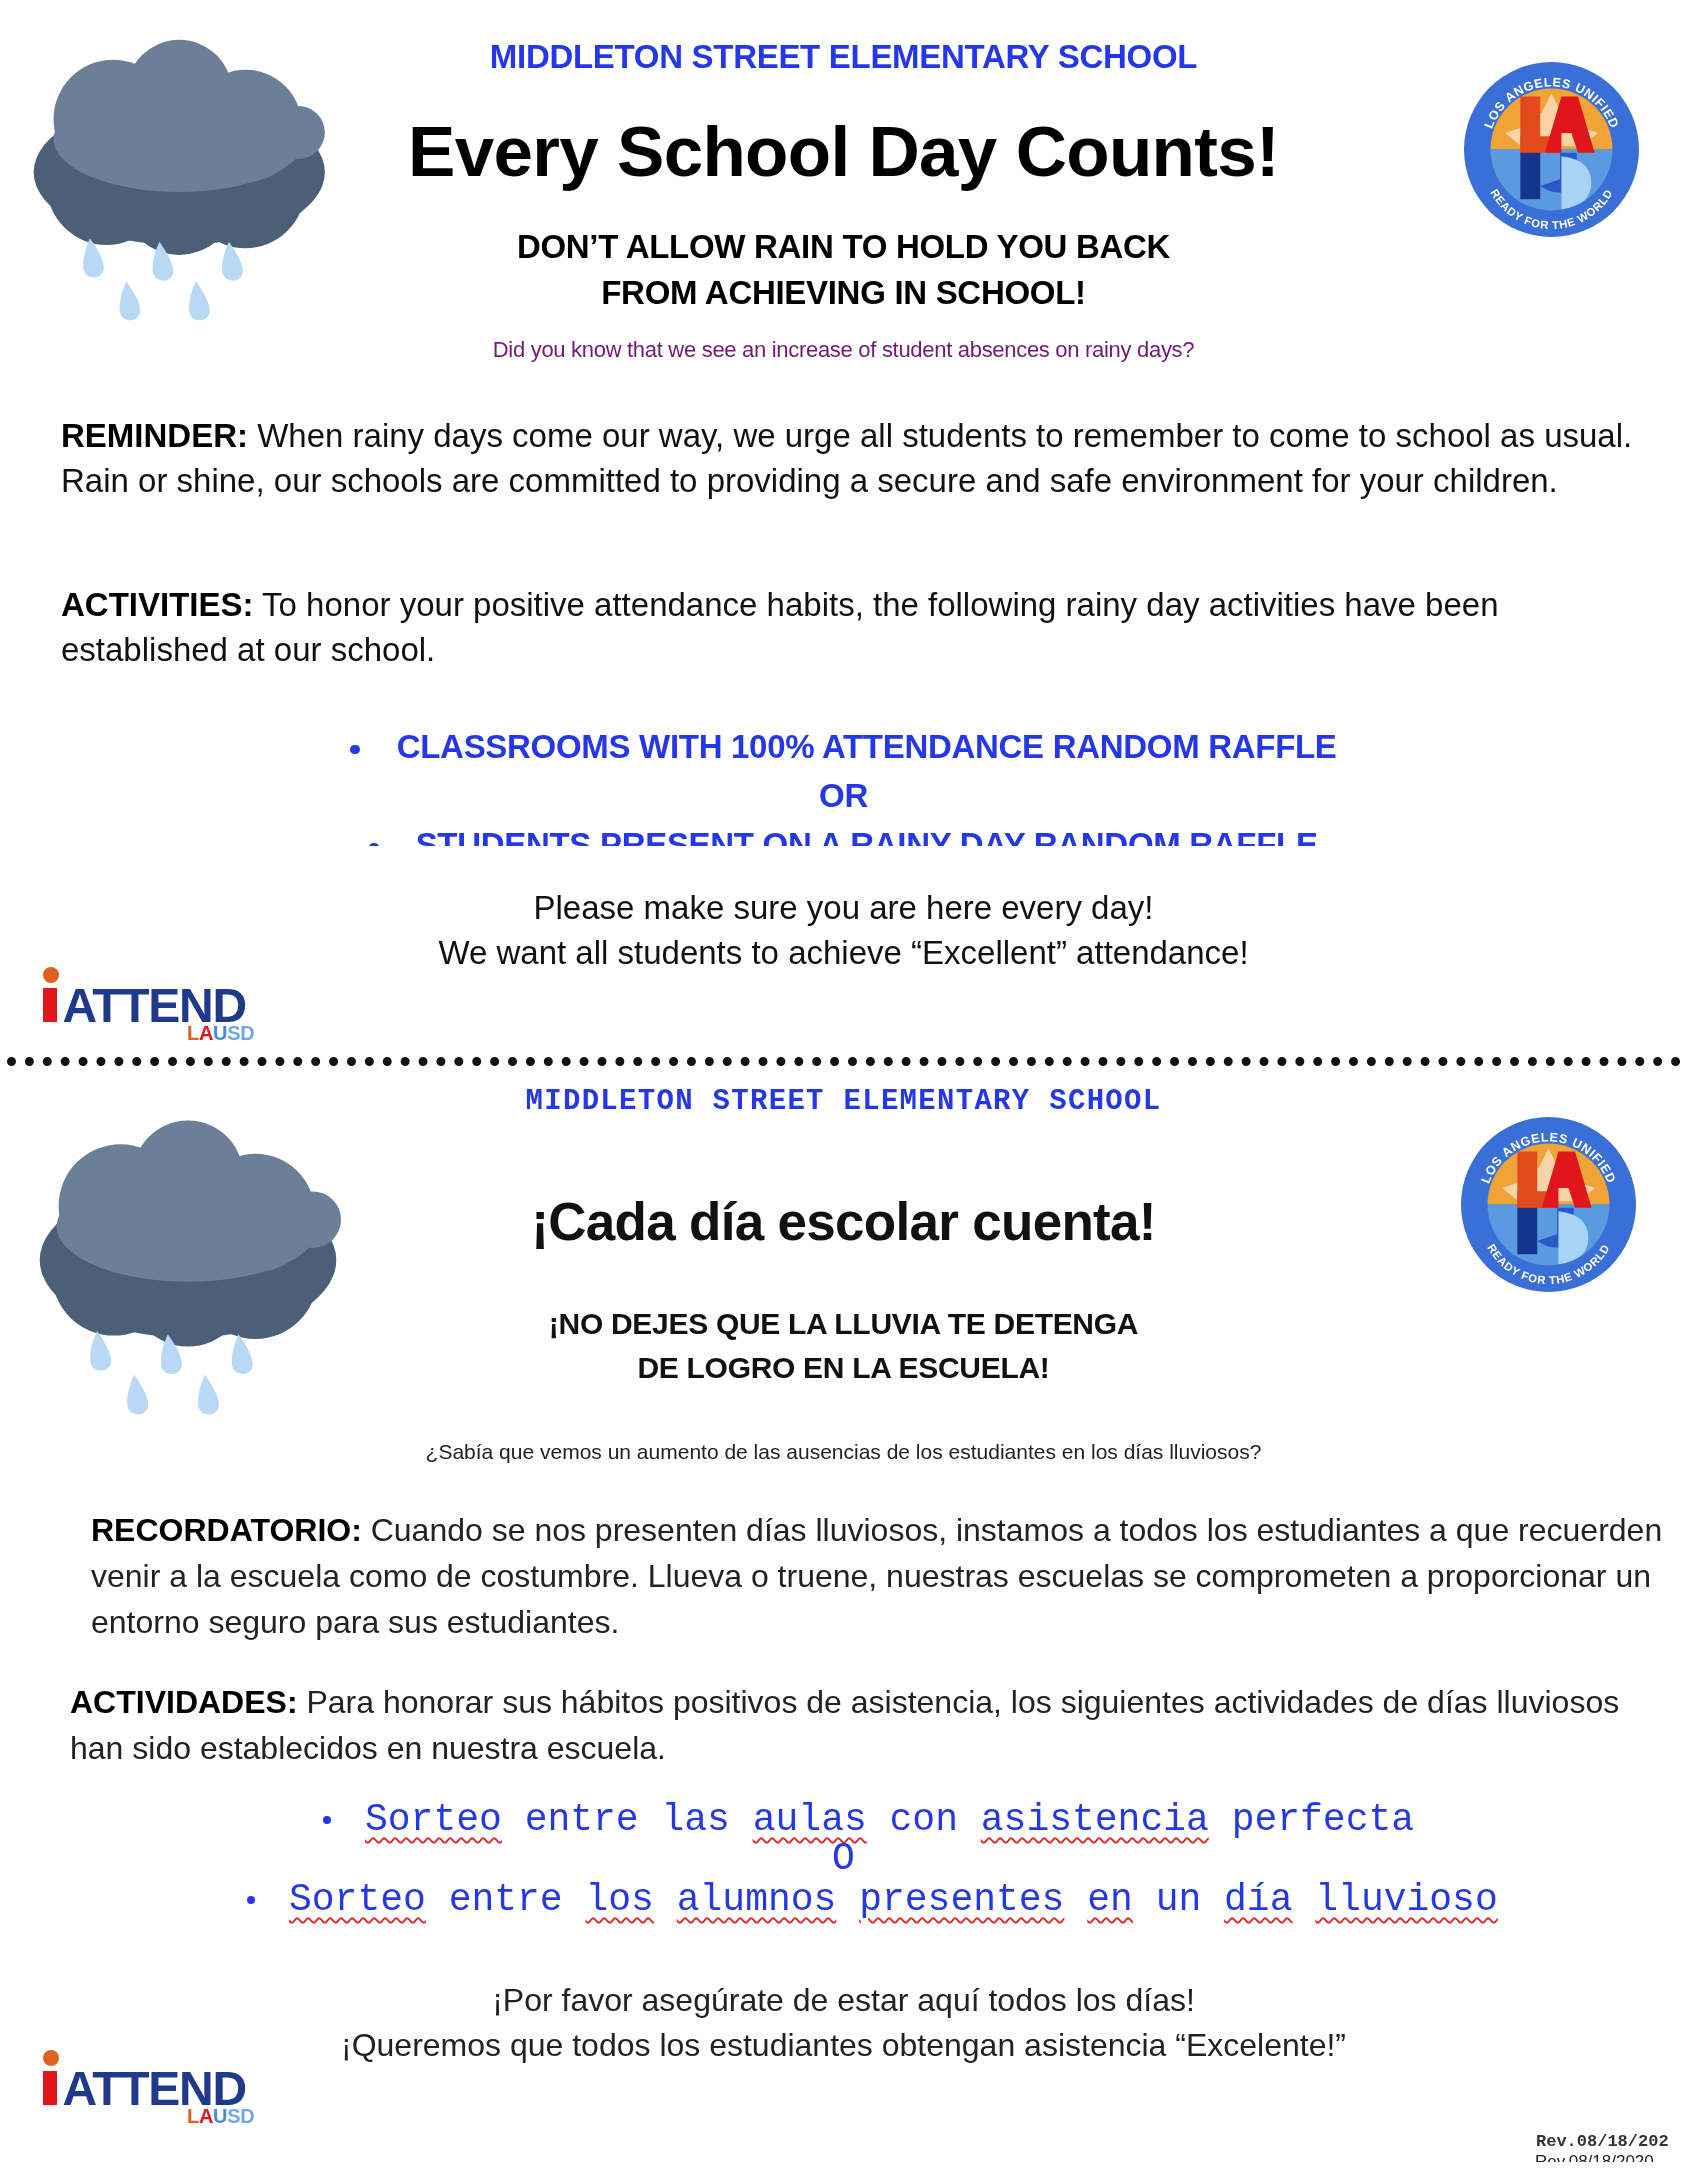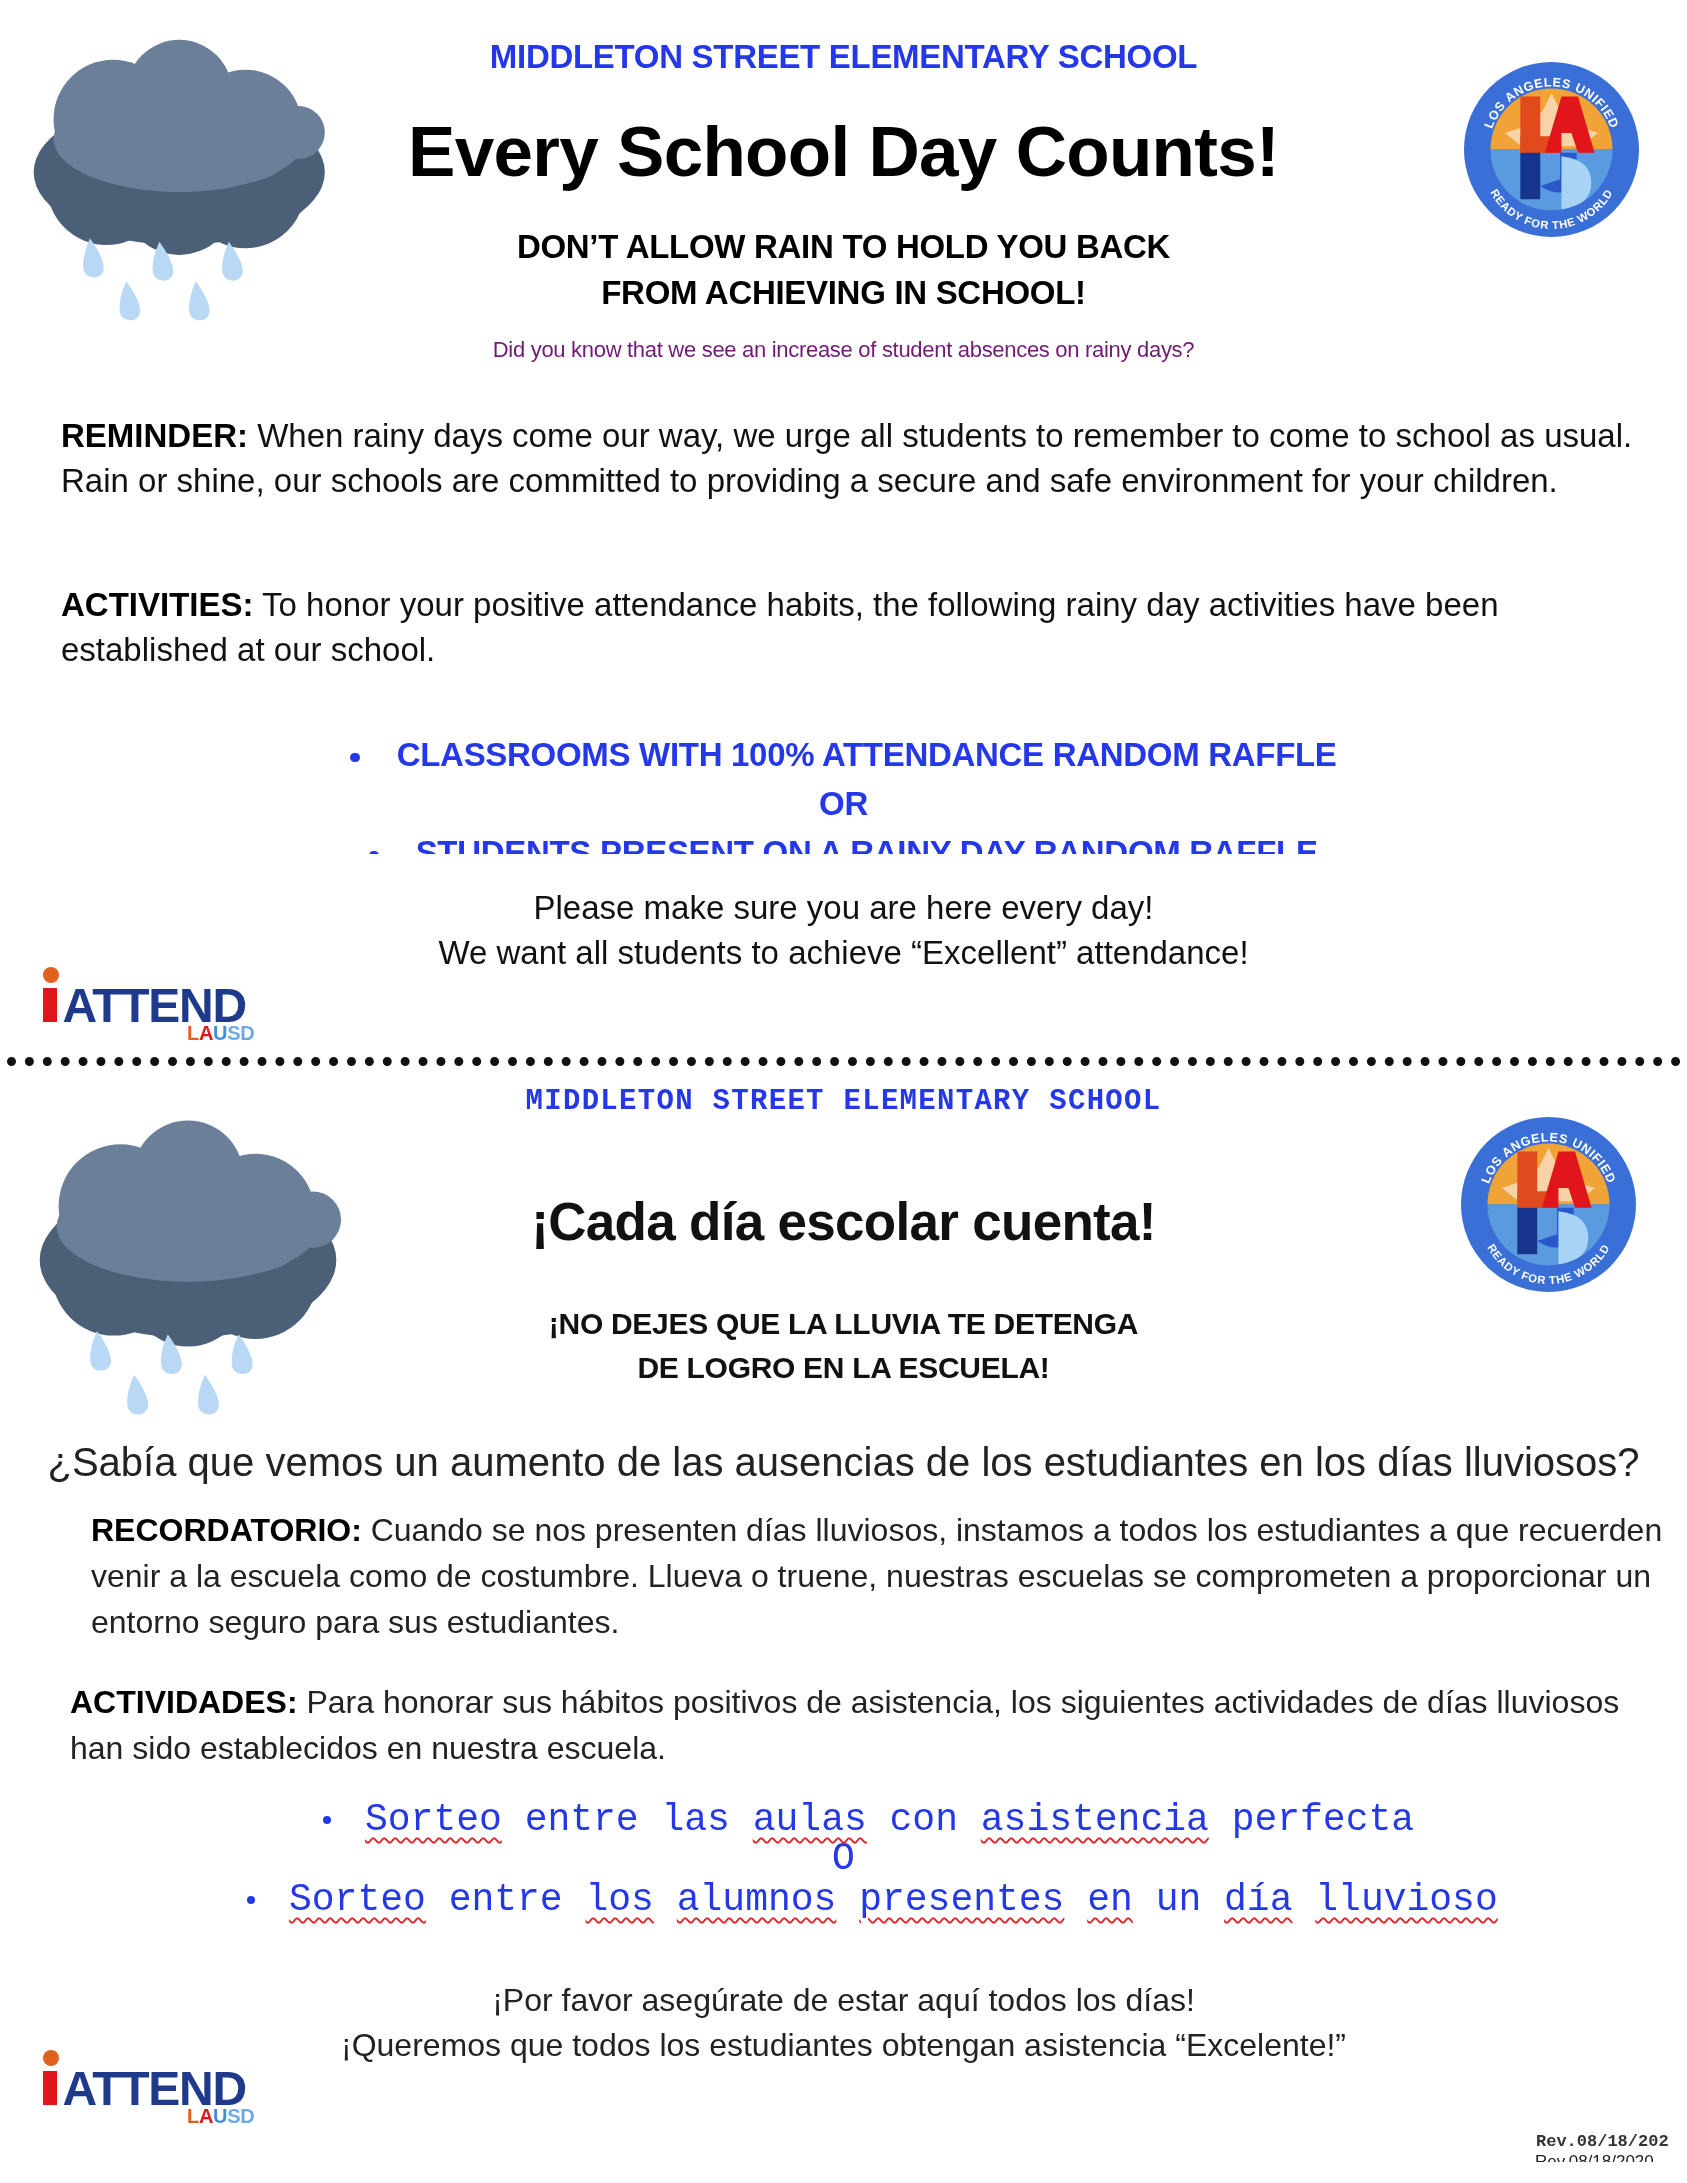--- a/index.html
+++ b/index.html
@@ -29,21 +29,21 @@
   .attend-logo .word { position:absolute; left:22.5px; top:14.6px; font-size:48px; font-weight:bold; color:#1f3a8a; letter-spacing:-1.3px; line-height:48px; }
   .attend-logo .lausd { position:absolute; left:147px; top:56px; font-size:20px; font-weight:bold; line-height:21px; letter-spacing:-0.3px; }
   .lausd .c1 { color:#e0601e; } .lausd .c2 { color:#e1161a; } .lausd .c3 { color:#3f8ce0; } .lausd .c4 { color:#6ea8e8; }
 
   .divider { left:6.6px; top:1057px; width:1674px; height:0; border-top:9.3px dotted #111; }
 
   
   .school-es { top:1085px; font-size:29px; font-weight:bold; color:#2538e8; font-family:"Liberation Mono", monospace; letter-spacing:1.3px; }
   .title-es { top:1191px; font-size:53px; font-weight:bold; color:#111; letter-spacing:-0.7px; }
   .sub-es { top:1302px; font-size:30px; font-weight:bold; color:#111; line-height:44px; letter-spacing:-0.3px; }
-  .q-es { top:1440px; font-size:40px; color:#222; }
+  .q-es { top:1440px; font-size:21px; color:#222; }
   .para-es { left:70px; width:1575px; font-size:32px; line-height:46px; color:#222; }
   .para-rem-es { top:1507px;margin-left:21px; }
   .para-act-es { top:1679px; }
   .list-es { font-family:"Liberation Mono", monospace; font-size:38px; color:#2538e8; }
   .list-es .bullet { display:inline-block; width:8px; height:8px; border-radius:50%; background:#2538e8; vertical-align:middle; margin-right:34px; }
   .sp { text-decoration: underline wavy #e0242a; text-decoration-thickness:2px; text-underline-offset:6.6px; }
   .es-row1 { top:1798px; left:323px; }
   .es-or { top:1837px; }
   .es-row2 { top:1878px; left:247px; }
   .closing-es { top:1978px; font-size:32px; line-height:45px; color:#222; }
@@ -115,21 +115,21 @@
     </text>
   </svg>
 </div>
 
 <div class="abs center q-en">Did you know that we see an increase of student absences on rainy days?</div>
 
 <div class="abs para para-rem-en"><b>REMINDER:</b><span> When rainy days come our way, we urge all students to remember to come to school as usual. Rain or shine, our schools are committed to providing a secure and safe environment for your children.</span></div>
 
 <div class="abs para para-act-en"><b>ACTIVITIES:</b><span> To honor your positive attendance habits, the following rainy day activities have been established at our school.</span></div>
 
-<div class="abs list-en" style="left:0; width:1687px; height:132px;margin-top:8px;">
+<div class="abs list-en" style="left:0; width:1687px; height:132px;">
   <div class="row" style="top:0;">
     <span class="bullet"></span><span>CLASSROOMS WITH 100% ATTENDANCE RANDOM RAFFLE</span>
   </div>
   <div class="row" style="top:49px;">OR</div>
   <div class="row clip-line" style="top:98px;">
     <span class="bullet"></span><span>STUDENTS PRESENT ON A RAINY DAY RANDOM RAFFLE</span>
   </div>
 </div>
 
 <div class="abs center closing-en">

